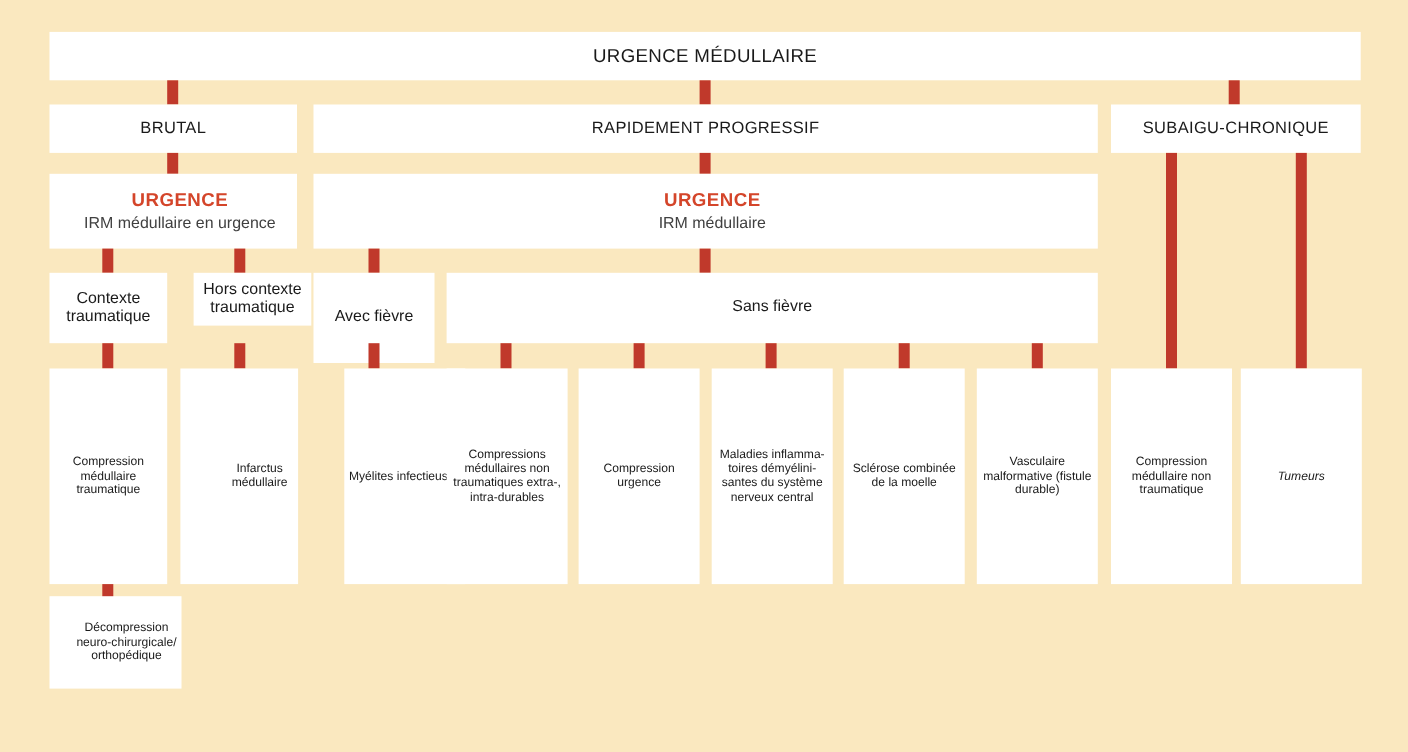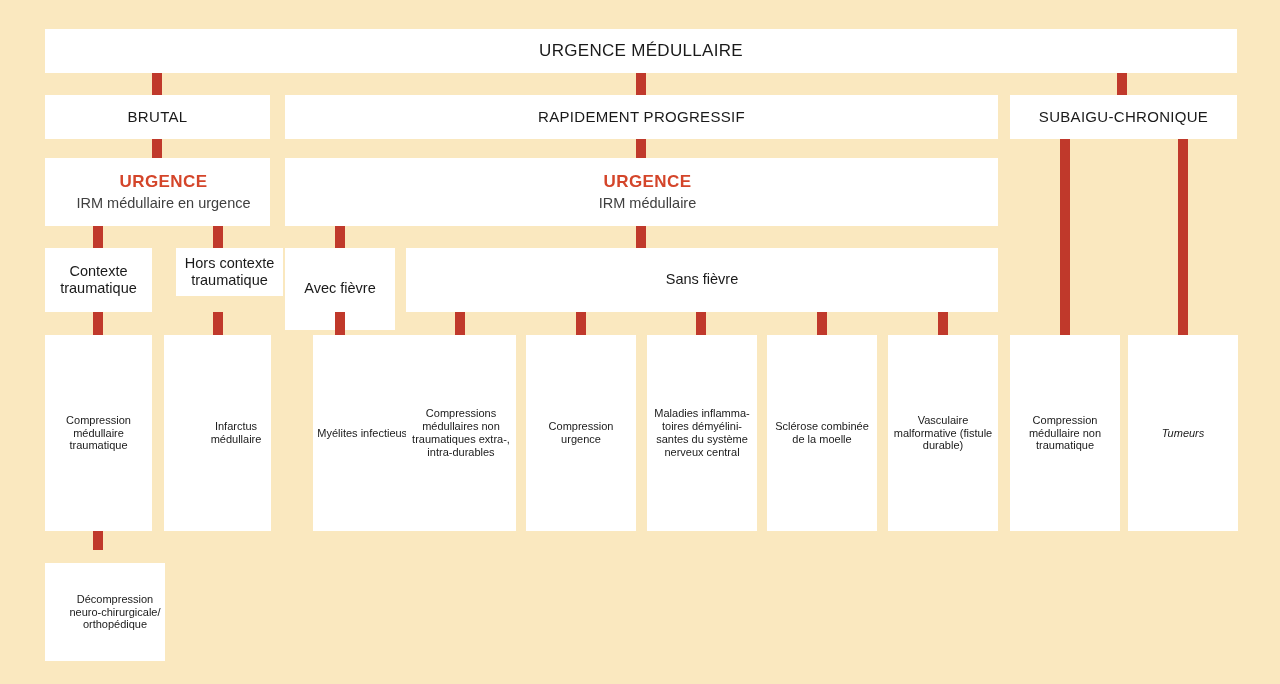--- a/index.html
+++ b/index.html
@@ -160,17 +160,17 @@
   </div>
   <div class="box leaf-box" style="left:1010px; top:335px; width:110px; height:196px;">
     <span>Compression médullaire non traumatique</span>
   </div>
   <div class="box leaf-box" style="left:1128px; top:335px; width:110px; height:196px;font-style:italic;">
     <span>Tumeurs</span>
   </div>
 
   <div class="connector" style="left:93px; top:531px; width:10px; height:19px;"></div>
 
-  <div class="box leaf-box" style="left:45px; top:563px; width:120px; height:98px;padding-left:24px;">
+  <div class="box leaf-box" style="left:45px; top:542px; width:120px; height:84px;padding-left:24px;">
     <span>Décompression neuro-chirurgicale/ orthopédique</span>
   </div>
 
 </div>
 
 </body></html>

